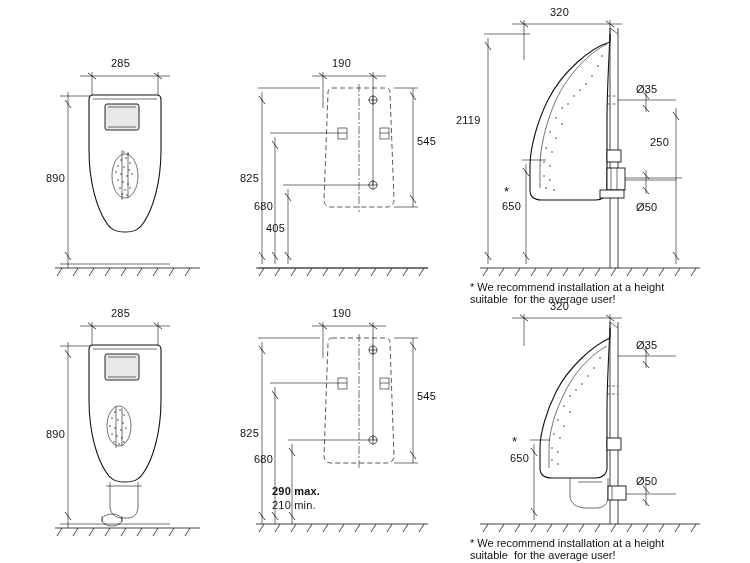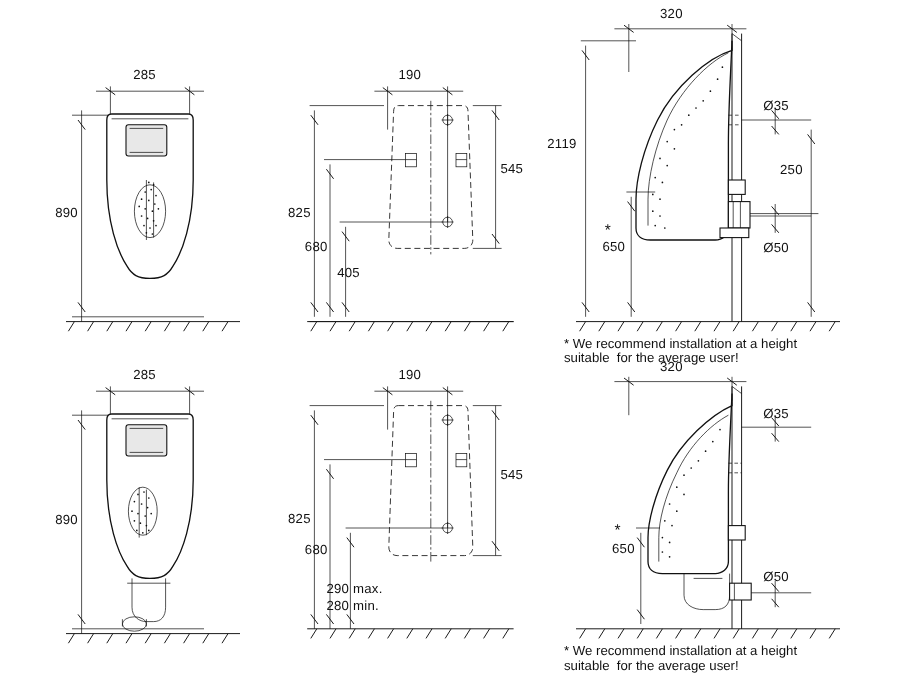--- a/index.html
+++ b/index.html
@@ -206,21 +206,21 @@
       <path class="thin" d="M60,189 L60,264"></path>
       <path class="ln" d="M57,193 L63,201 M57,252 L63,260"></path>
 
       <path class="ln" d="M28,268 L200,268"></path>
       <path class="hatch" d="M36,268 L31,276 M52,268 L47,276 M68,268 L63,276 M84,268 L79,276 M100,268 L95,276 M116,268 L111,276 M132,268 L127,276 M148,268 L143,276 M164,268 L159,276 M180,268 L175,276 M196,268 L191,276"></path>
     </svg>
     <div class="dim-label" style="left:104px; top:57px;">190</div>
     <div class="dim-label" style="left:189px; top:135px;">545</div>
     <div class="dim-label" style="left:12px; top:172px;">825</div>
     <div class="dim-label" style="left:26px; top:200px;">680</div>
-    <div class="dim-label" style="left:53px; top:222px;">405</div>
+    <div class="dim-label" style="left:38px; top:222px;">405</div>
   </div>
 
   <div class="panel" style="left:450px; top:0px; width:300px; height:300px;">
     <svg width="300" height="300" viewBox="0 0 300 300">
 
       <path class="thin" d="M74,20 L74,60"></path>
       <path class="thin" d="M160,20 L160,42"></path>
       <path class="thin" d="M62,24 L172,24"></path>
       <path class="ln" d="M70,21 L78,27 M156,21 L164,27"></path>
 
@@ -405,22 +405,22 @@
       <path class="thin" d="M64,154 L64,234"></path>
       <path class="ln" d="M61,158 L67,166 M61,222 L67,230"></path>
 
       <path class="ln" d="M28,234 L200,234"></path>
       <path class="hatch" d="M36,234 L31,242 M52,234 L47,242 M68,234 L63,242 M84,234 L79,242 M100,234 L95,242 M116,234 L111,242 M132,234 L127,242 M148,234 L143,242 M164,234 L159,242 M180,234 L175,242 M196,234 L191,242"></path>
     </svg>
     <div class="dim-label" style="left:104px; top:17px;">190</div>
     <div class="dim-label" style="left:189px; top:100px;">545</div>
     <div class="dim-label" style="left:12px; top:137px;">825</div>
     <div class="dim-label" style="left:26px; top:163px;">680</div>
-    <div class="dim-label" style="left:44px; top:195px;">290 max.</div>
-    <div class="dim-label" style="left:44px; top:209px;">280 min.</div>
+    <div class="dim-label" style="left:44px; top:195px;font-weight:bold;">290 max.</div>
+    <div class="dim-label" style="left:44px; top:209px;">210 min.</div>
   </div>
 
   <div class="panel" style="left:450px; top:290px; width:300px; height:273px;">
     <svg width="300" height="273" viewBox="0 0 300 273">
       <path class="thin" d="M74,24 L74,56"></path>
       <path class="thin" d="M160,24 L160,44"></path>
       <path class="thin" d="M62,28 L172,28"></path>
       <path class="ln" d="M70,25 L78,31 M156,25 L164,31"></path>
 
       <path class="ln" d="M160,32 L160,234"></path>

